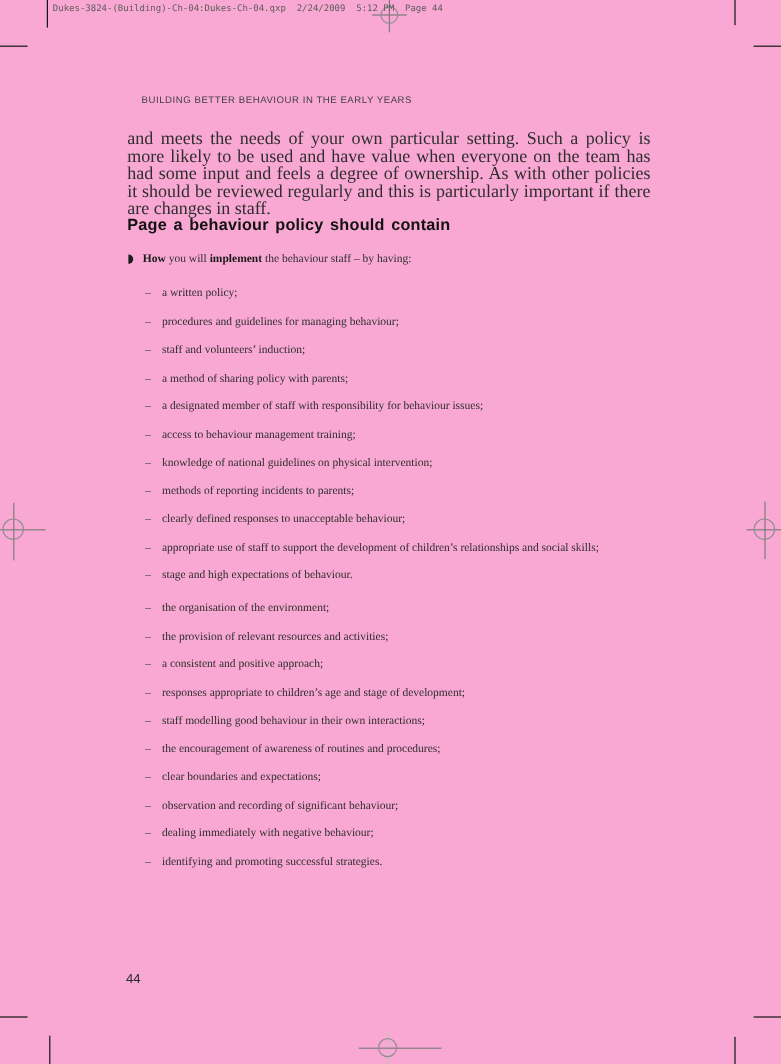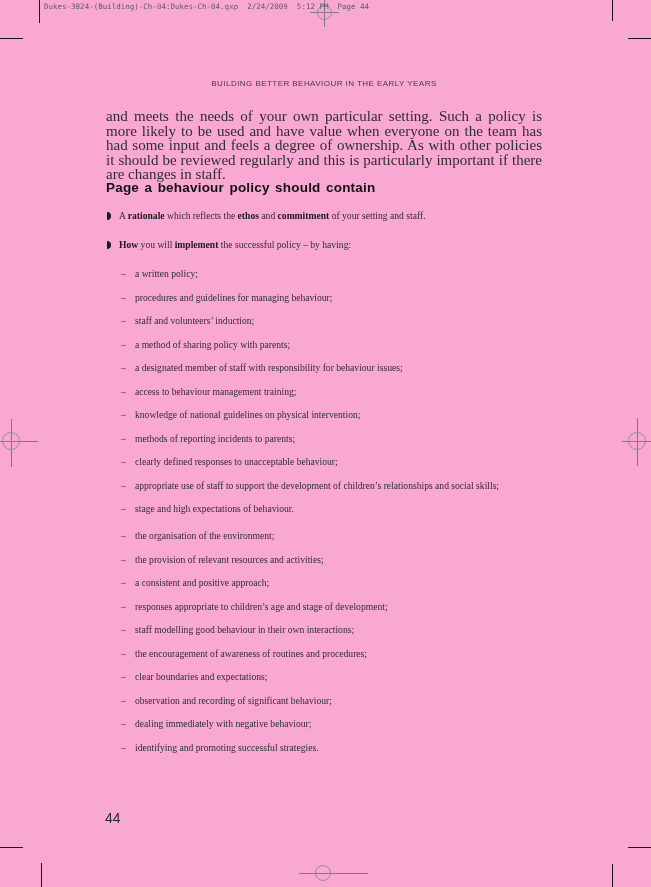--- a/index.html
+++ b/index.html
@@ -14,24 +14,23 @@
   .regmark-circle{position:absolute;border:1px solid #8f8f8f;border-radius:50%;background:transparent;box-sizing:border-box;}
   
   .proof-header{
     position:absolute;left:44px;top:2px;
     font-family:"DejaVu Sans Mono",monospace;font-size:7.5px;color:#5c5c5c;
     white-space:pre;letter-spacing:0;
   }
   
   .content{position:absolute;left:106px;top:0;width:436px;}
   .running-head{
-    position:absolute;left:0;top:79px;width:436px;
+    position:absolute;left:12px;top:79px;width:436px;
     font-family:"Liberation Sans",sans-serif;font-size:8px;color:#3f3f3f;
     letter-spacing:.45px;
-    text-align:center;
   }
   .intro{
     position:absolute;left:0;top:109px;width:436px;
     font-size:15px;line-height:14.6px;text-align:justify;color:#2e2e2e;
   }
   .main-heading{
     position:absolute;left:0;top:180px;width:436px;
     font-family:"Liberation Sans",sans-serif;font-weight:bold;font-size:13.5px;
     color:#121212;letter-spacing:.2px;word-spacing:1.5px;
   }
@@ -42,21 +41,21 @@
     background:#1c1c1c;border-radius:0 4.5px 4.5px 0;
   }
   .bullet-text{flex:1;}
   .bullet-text b{color:#1a1a1a;}
   .sub-list{margin:13px 0 12px 15px;}
   .sub-item{display:flex;margin-bottom:9.5px;}
   .sub-dash{flex:none;width:14px;color:#3c3c3c;}
   .sub-text{flex:1;text-align:justify;}
   .page-number{
     position:absolute;left:105px;top:810px;
-    font-family:"Liberation Sans",sans-serif;font-size:14px;color:#2b2b2b;
+    font-family:"Liberation Sans",sans-serif;font-size:11px;color:#2b2b2b;
   }
 </style>
 </head>
 <body>
 
 <div class="canvas">
 
   <div class="cropline" style="left:39px;top:0;width:1px;height:23px;"></div>
   <div class="cropline" style="left:0;top:38px;width:23px;height:1px;"></div>
   <div class="cropline" style="left:612px;top:0;width:1px;height:21px;"></div>
@@ -92,25 +91,21 @@
   <div class="content">
     <div class="running-head">BUILDING BETTER BEHAVIOUR IN THE EARLY YEARS</div>
 
     <div class="intro">and meets the needs of your own particular setting. Such a policy is more likely to be used and have value when everyone on the team has had some input and feels a degree of ownership. As with other policies it should be reviewed regularly and this is particularly important if there are changes in staff.</div>
 
     <h1 class="main-heading" style="margin:0;">Page a behaviour policy should contain</h1>
 
     <div class="bullet-list">
         <div class="bullet-item">
           <span class="bullet-marker"></span>
-          <span class="bullet-text"><span>A </span><b>rationale</b><span> which reflects the </span><b>ethos</b><span> and </span><b>commitment</b><span> of your setting and staff.</span></span>
-        </div>
-        <div class="bullet-item">
-          <span class="bullet-marker"></span>
-          <span class="bullet-text"><b>How</b><span> you will </span><b>implement</b><span> the successful policy – by having:</span></span>
+          <span class="bullet-text"><b>How</b><span> you will </span><b>implement</b><span> the behaviour staff – by having:</span></span>
         </div>
         <div class="sub-list">
           <div class="sub-item">
             <span class="sub-dash">–</span>
             <span class="sub-text">a written policy;</span>
           </div>
           <div class="sub-item">
             <span class="sub-dash">–</span>
             <span class="sub-text">procedures and guidelines for managing behaviour;</span>
           </div>

